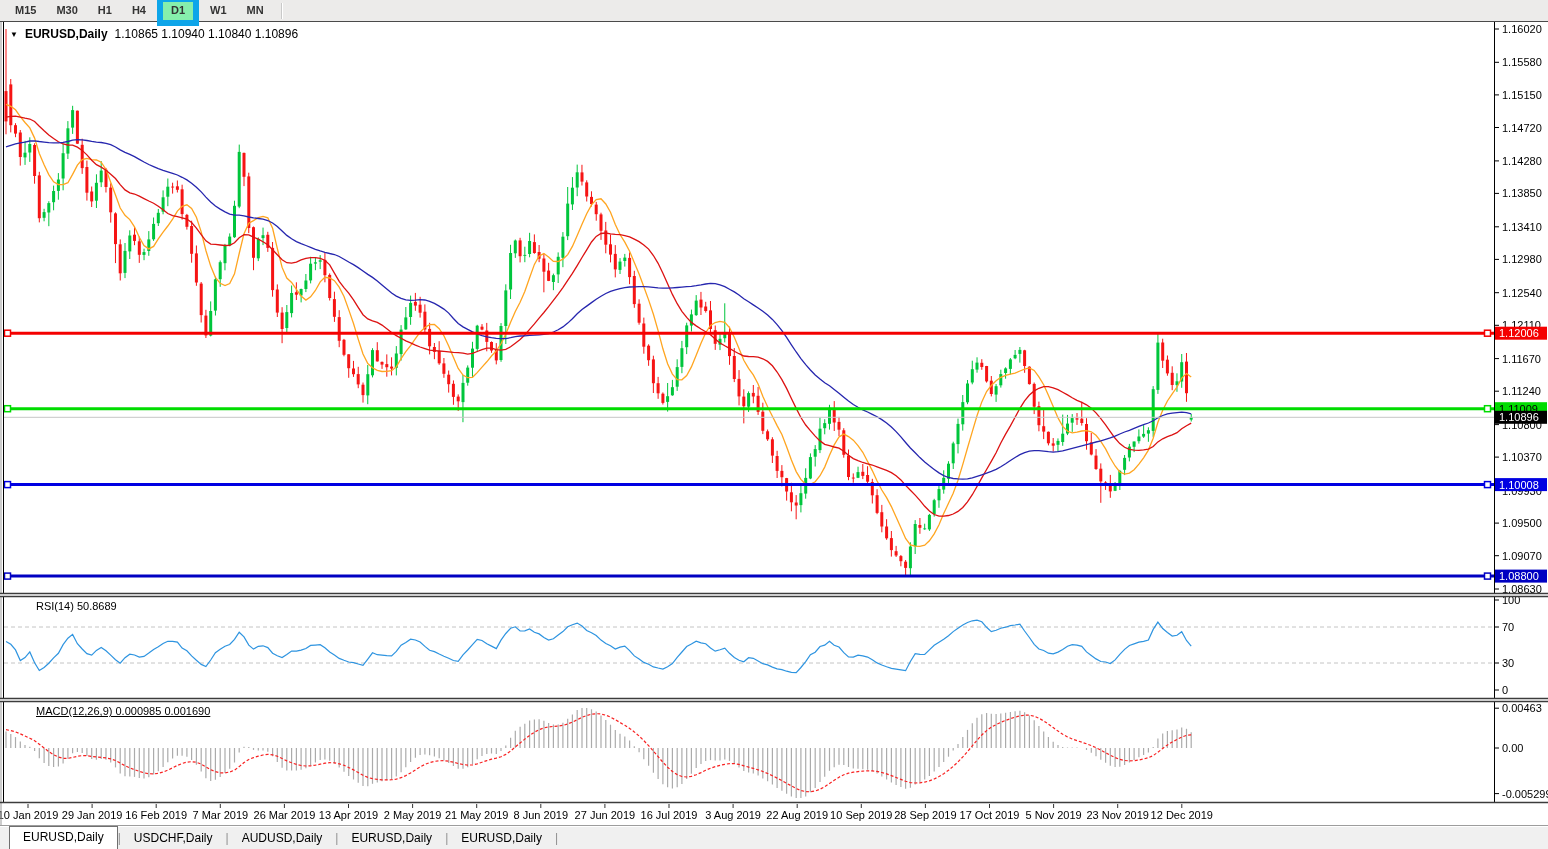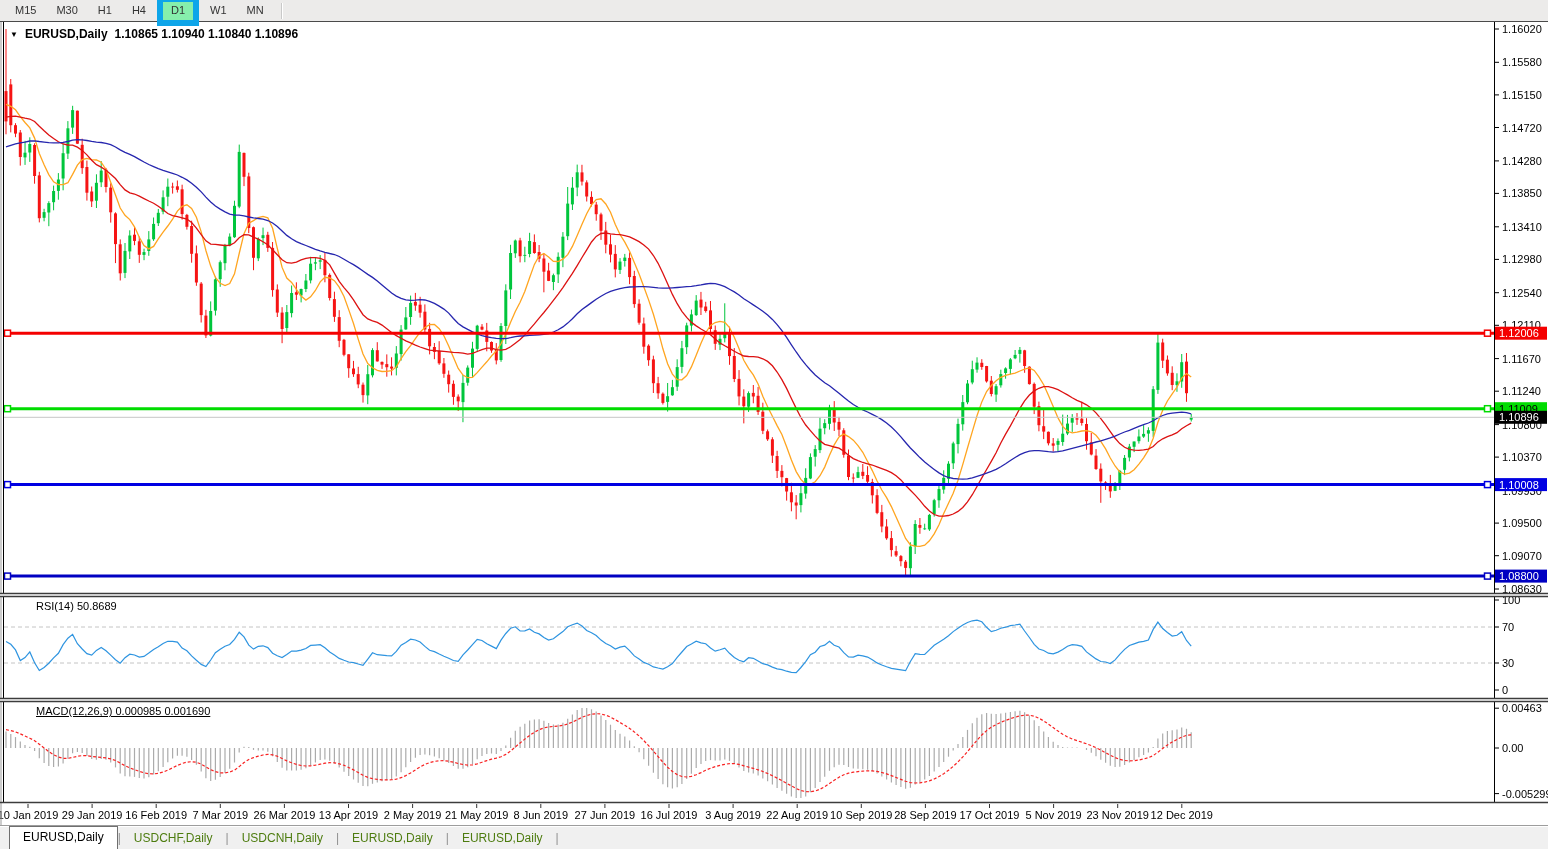--- a/index.html
+++ b/index.html
@@ -3,40 +3,40 @@
 <meta charset="utf-8">
 <style>
   html,body{margin:0;padding:0;background:#fff;}
   .screen{position:relative;width:1548px;height:849px;background:#fff;overflow:hidden;
           font-family:"Liberation Sans",sans-serif;-webkit-font-smoothing:none;}
   svg text{font-family:"Liberation Sans",sans-serif;}
 
   
   .toolbar{position:absolute;top:0;left:0;width:100%;height:22px;background:#ECEBEA;
            border-bottom:1px solid #4a4a4a;display:flex;align-items:center;padding-left:6px;
-           box-sizing:border-box;z-index:10;}
+           box-sizing:border-box;z-index:10;font-weight:bold;}
   .tf-btn{font-size:11px;color:#333;padding:2px 8px 3px;margin-right:2px;border:1px solid transparent;
           cursor:default;line-height:13px;}
   .tf-btn.active{background:#86efac;border:6px solid #0ea5e9;}
   .tb-divider{width:1px;height:16px;background:#C9C9C9;margin:0 6px;box-shadow:1px 0 0 #fff;}
 
   
   .chart-title{position:absolute;top:27px;left:10px;font-size:12px;font-weight:700;color:#000;z-index:5;
                display:flex;align-items:center;gap:7px;}
   .chart-title .tri{font-size:8px;position:relative;top:0px;}
-  .chart-title .ohlc{font-weight:700;}
+  .chart-title .ohlc{font-weight:400;}
   .panel-label{position:absolute;left:8px;font-size:11px;color:#000;z-index:5;margin-left:28px;}
   #rsi-label{top:600px;}
   #macd-label{top:705px;text-decoration:underline;}
 
   
   .tabbar{position:absolute;left:0;bottom:0;width:100%;height:24px;background:#F0F0F0;
           border-top:1px solid #9d9d9d;box-shadow:inset 0 1px 0 #fff;display:flex;align-items:flex-end;
           padding-left:9px;box-sizing:border-box;z-index:10;}
-  .tab{font-size:12px;color:#4d7c0f;padding:4px 13px 4px;line-height:14px;cursor:default;}
+  .tab{font-size:12px;color:#000000;padding:4px 13px 4px;line-height:14px;cursor:default;}
   .tab.active{background:#fff;border:1px solid #6f6f6f;border-bottom:none;color:#000;padding:3px 13px 5px;}
   .tab-sep{color:#909090;font-size:12px;padding:4px 0;}
   .tab-scroll{position:absolute;right:8px;bottom:5px;font-size:10px;color:#6e6e6e;letter-spacing:14px;}
 </style>
 </head>
 <body>
 
 <div class="screen">
 
   <svg id="chart-svg" width="1548" height="849" viewBox="0 0 1548 849" style="position:absolute;top:0;left:0;">
@@ -954,21 +954,21 @@
   </div>
 
   <div class="panel-label" id="rsi-label">RSI(14) 50.8689</div>
   <div class="panel-label" id="macd-label">MACD(12,26,9) 0.000985 0.001690</div>
 
   <div class="tabbar" id="tabbar">
       <div class="tab active">EURUSD,Daily</div>
       <span class="tab-sep">|</span>
       <div class="tab">USDCHF,Daily</div>
       <span class="tab-sep">|</span>
-      <div class="tab">USDCNH,Daily</div>
+      <div class="tab">AUDUSD,Daily</div>
       <span class="tab-sep">|</span>
       <div class="tab">EURUSD,Daily</div>
       <span class="tab-sep">|</span>
       <div class="tab">EURUSD,Daily</div>
       <span class="tab-sep">|</span>
     </div>
   <div class="tab-scroll">◂ ▸</div>
 </div>
 
 </body></html>

